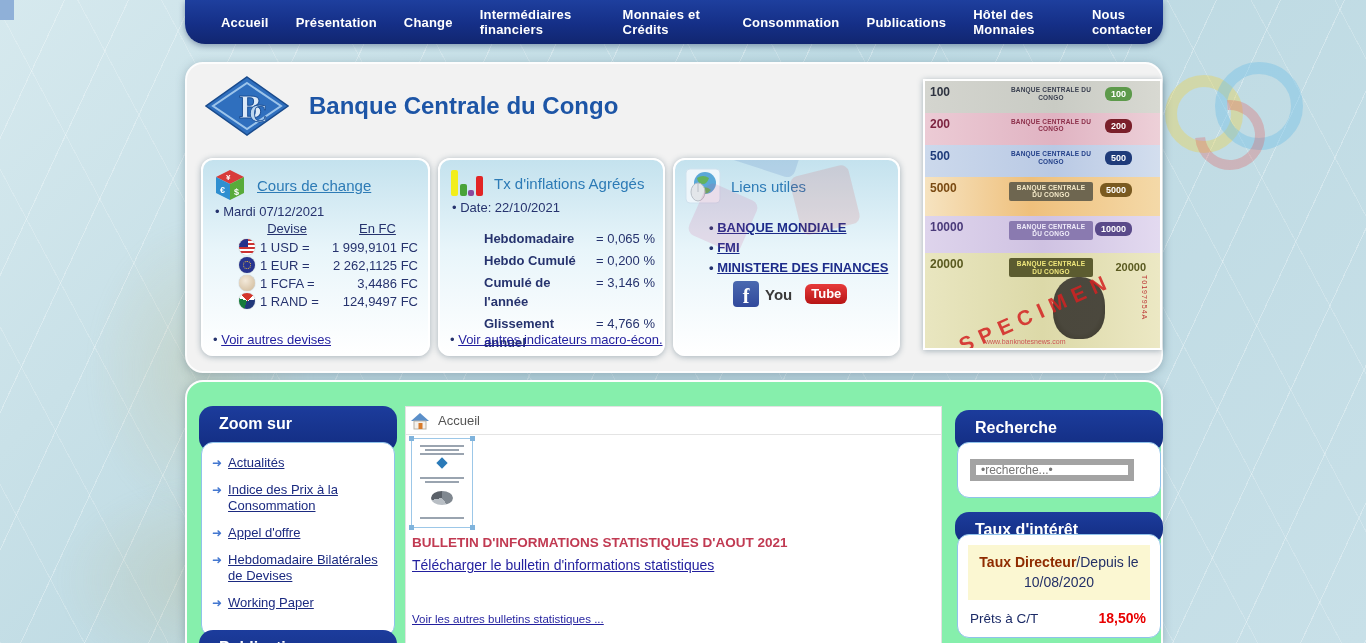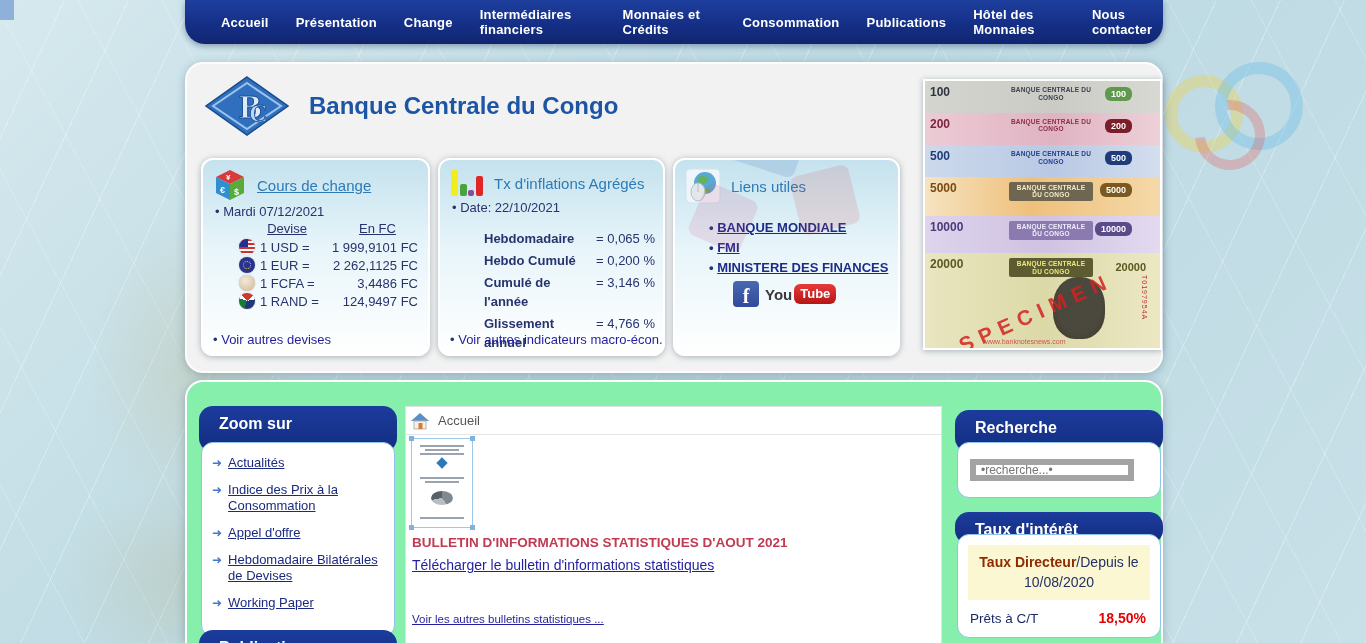--- a/index.html
+++ b/index.html
@@ -66,34 +66,34 @@
   .flag-us { border-radius:50%; background:repeating-linear-gradient(180deg,#c33 0 2px,#fff 2px 4px); position:relative; overflow:hidden; }
   .flag-us::after { content:""; position:absolute; left:0; top:0; width:9px; height:8px; background:#23308c; }
   .flag-eu { background:radial-gradient(circle at 50% 50%, #27348f 60%, #1b2570 100%); position:relative; }
   .flag-eu::after { content:""; position:absolute; inset:4px; border:1px dotted #f3c63c; border-radius:50%; }
   .flag-fcfa { background:radial-gradient(circle at 40% 35%, #f3e9da, #d9c6aa 70%, #c4ad8c); }
   .flag-za { background:conic-gradient(from 200deg, #157a3a 0 25%, #fff 25% 33%, #d3362c 33% 58%, #fff 58% 66%, #20387a 66% 100%); }
   .cur-label { width:66px; }
   .cur-value { flex:1; text-align:right; padding-right:2px; white-space:nowrap; }
   .more-link { position:absolute; left:10px; bottom:7px; }
   .more-link::before { content:"• "; color:#26336e; }
-  .more-link a { color:#221f9e; cursor:pointer; }
+  .more-link a { color:#221f9e; text-decoration:underline; cursor:pointer; }
 
   .inf-rows { margin:14px 0 0 34px; }
   .inf-row { display:flex; margin:3px 0; line-height:19px; }
   .inf-label { width:128px; font-weight:bold; color:#26336e; }
   .inf-value { white-space:nowrap; }
 
   .liens-list { margin:16px 0 0 24px; list-style:none; }
   .liens-list li { margin:5px 0; }
   .liens-list li::before { content:"• "; color:#26336e; font-weight:bold; }
   .liens-list a { color:#1c2b8a; font-weight:bold; text-decoration:underline; cursor:pointer; font-size:13px; }
   .social-row { margin:6px 0 0 48px; display:flex; align-items:center; gap:6px; position:relative; }
   .fb-icon { width:26px; height:26px; border-radius:4px; background:linear-gradient(180deg,#4a69b0,#31499c); color:#fff; font-weight:bold; font-size:20px; text-align:center; line-height:30px; font-family:"Liberation Serif",serif; cursor:pointer; }
-  .yt-icon { display:flex; align-items:center; gap:2px; cursor:pointer; }
+  .yt-icon { display:flex; align-items:center; gap:13px; cursor:pointer; }
   .yt-you { color:#3a3a3a; font-weight:bold; font-size:15px; }
   .yt-tube { background:linear-gradient(180deg,#e73b3b,#b71515); color:#fff; font-weight:bold; font-size:13px; border-radius:6px; padding:2px 6px 3px; }
   .fade-sq { position:absolute; border-radius:8px; opacity:.14; pointer-events:none; }
   .fsq1 { left:60px; top:-60px; width:70px; height:70px; background:#2a5fb0; transform:rotate(18deg); }
   .fsq2 { left:120px; top:10px; width:60px; height:60px; background:#d24040; transform:rotate(-14deg); }
   .fsq3 { left:20px; top:30px; width:56px; height:56px; background:#cc4a86; transform:rotate(24deg); }
 
   
   .banknotes { position:absolute; left:736px; top:15px; width:239px; height:271px; border:2px solid #fff; box-shadow:0 1px 6px rgba(50,80,100,.4); display:flex; flex-direction:column; overflow:hidden; background:#ddd; }
   .note { position:relative; width:100%; overflow:hidden; }

